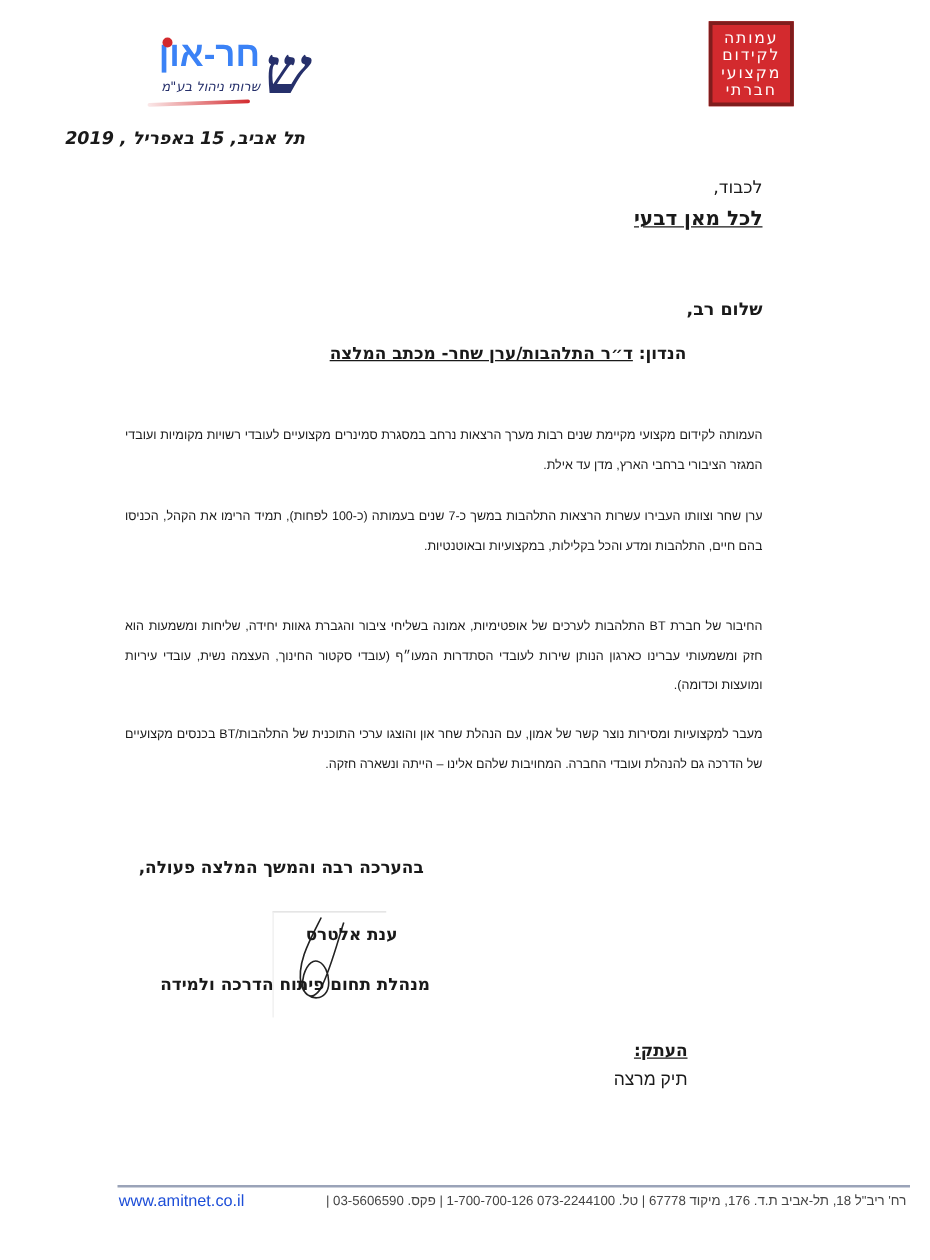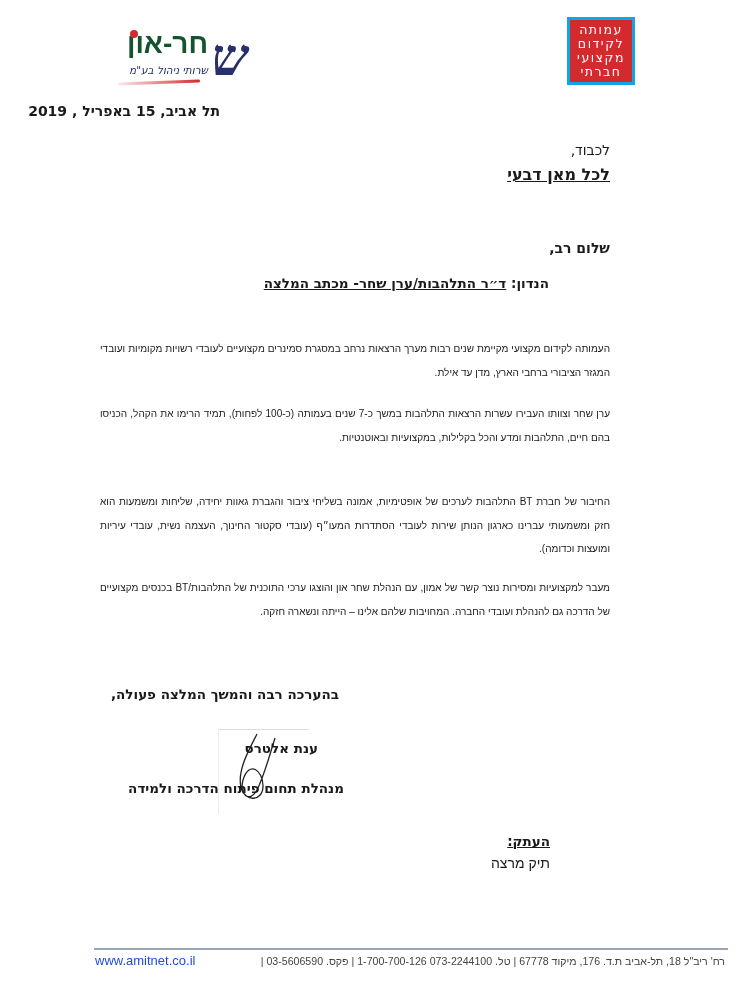--- a/index.html
+++ b/index.html
@@ -4,52 +4,52 @@
 <style>
   html, body { margin: 0; padding: 0; background: #ffffff; }
   body {
     width: 744px; height: 1008px; position: relative; overflow: hidden;
     font-family: "DejaVu Sans", sans-serif; color: #1a1a1a;
   }
   .abs { position: absolute; }
   
   .amit-logo {
     left: 567px; top: 17px; width: 68px; height: 68px;
-    background: #d32a2e; border: 3px solid #0ea5e9; box-sizing: border-box;
+    background: #d32a2e; border: 3px solid #7f1d1d; box-sizing: border-box;
     color: #fff; direction: rtl; text-align: center;
     display: flex; flex-direction: column; justify-content: center;
     font-family: "DejaVu Sans", sans-serif; font-size: 12.5px; line-height: 14px;
     letter-spacing: 1.5px;
   }
   
   .shahar-logo { left: 108px; top: 26px; width: 140px; height: 70px; }
   .shahar-main {
     position: absolute; right: 40px; top: 2px; direction: rtl;
     font-family: "Liberation Sans", sans-serif; font-weight: bold;
-    font-size: 28px; color: #14532d; letter-spacing: 0px;
+    font-size: 28px; color: #3b82f6; letter-spacing: 0px;
   }
   .shahar-s {
     position: absolute; right: 0; top: 0; font-family: "DejaVu Serif", serif;
     font-style: italic; font-weight: bold; font-size: 52px; color: #26306b; line-height: 62px;
   }
   .shahar-dot {
     position: absolute; left: 22px; top: 4px; width: 8px; height: 8px;
     background: #d32a2e; border-radius: 50%;
   }
   .shahar-sub {
     position: absolute; right: 40px; top: 38px; direction: rtl;
     font-family: "DejaVu Sans", sans-serif; font-size: 10.5px; color: #26306b; font-style: italic;
   }
   .shahar-swoosh {
     position: absolute; left: 10px; top: 55px; width: 82px; height: 3px;
     background: linear-gradient(to right, rgba(211,42,46,0.1), #d32a2e);
     border-radius: 2px; transform: rotate(-2deg);
   }
   .rtl { direction: rtl; text-align: right; }
-  .date { right: 524px; top: 103px; font-size: 14px; font-weight: bold; white-space: nowrap; }
+  .date { right: 500px; top: 103px; font-size: 14px; font-weight: bold; white-space: nowrap; font-style: italic; }
   .to1 { right: 134px; top: 142px; font-size: 14px; font-weight: normal; }
   .to2 { right: 134px; top: 165px; font-size: 16px; font-weight: bold; text-decoration: underline; }
   .greet { right: 134px; top: 240px; font-size: 14px; font-weight: bold; }
   .subject { right: 195px; top: 275px; font-size: 13.5px; font-weight: bold; white-space: nowrap; }
   .subject .sval { text-decoration: underline; }
   .body-p {
     right: 134px; width: 510px; font-family: "Liberation Sans", sans-serif;
     font-size: 10px; line-height: 23.5px; text-align: justify; text-align-last: right;
     direction: rtl;
   }

